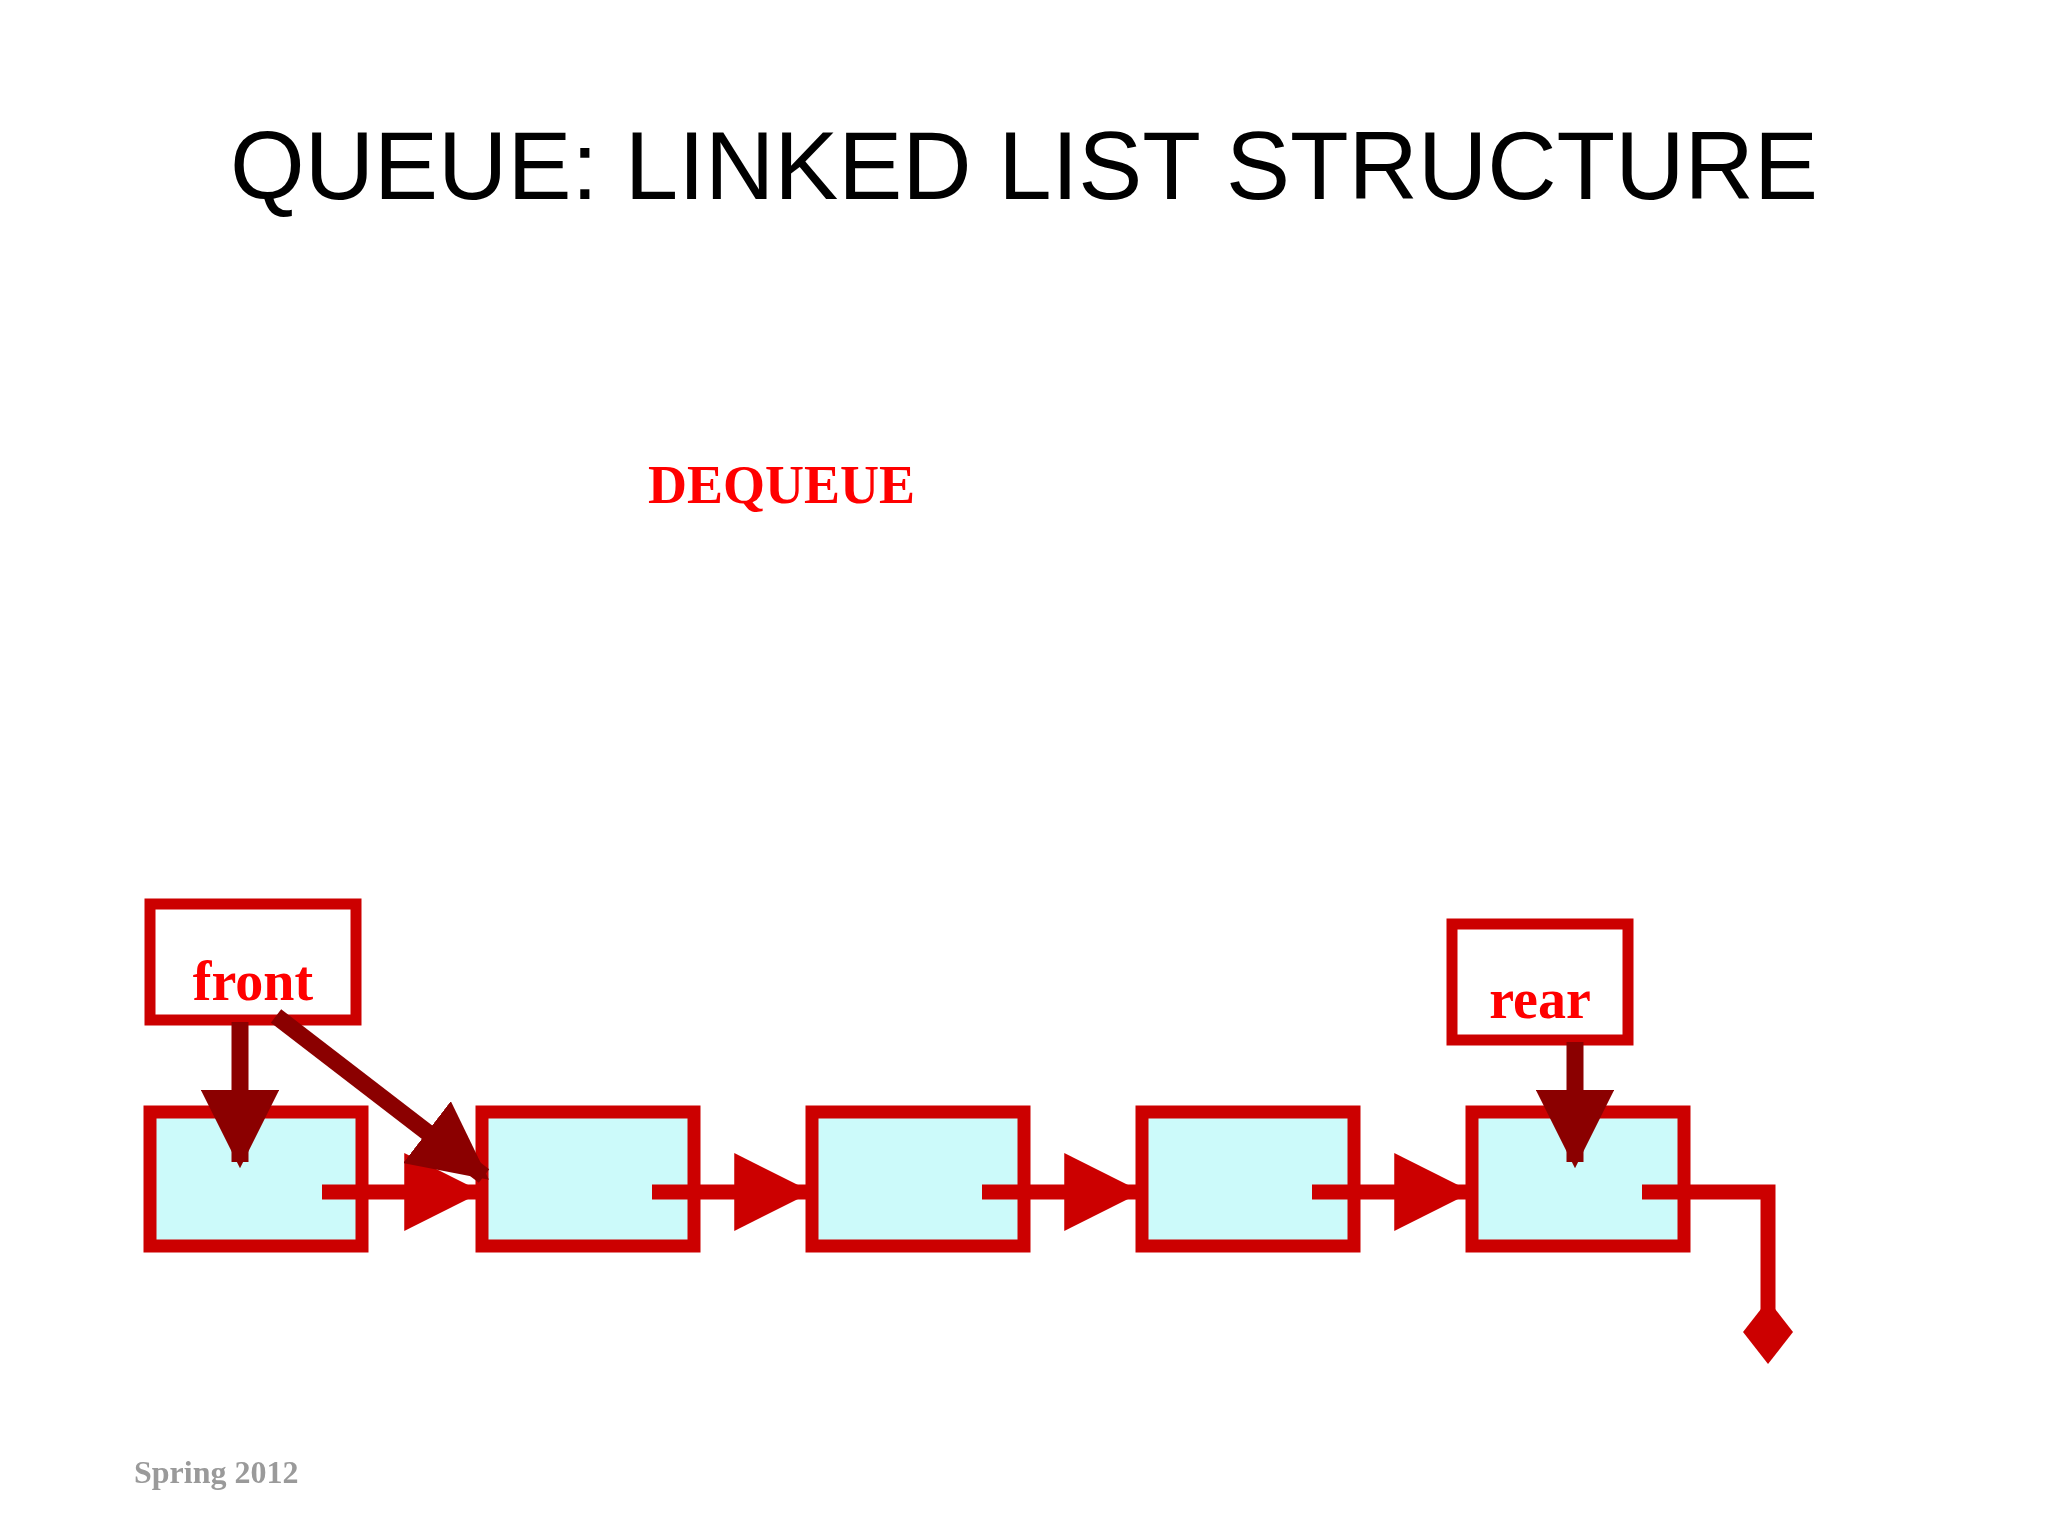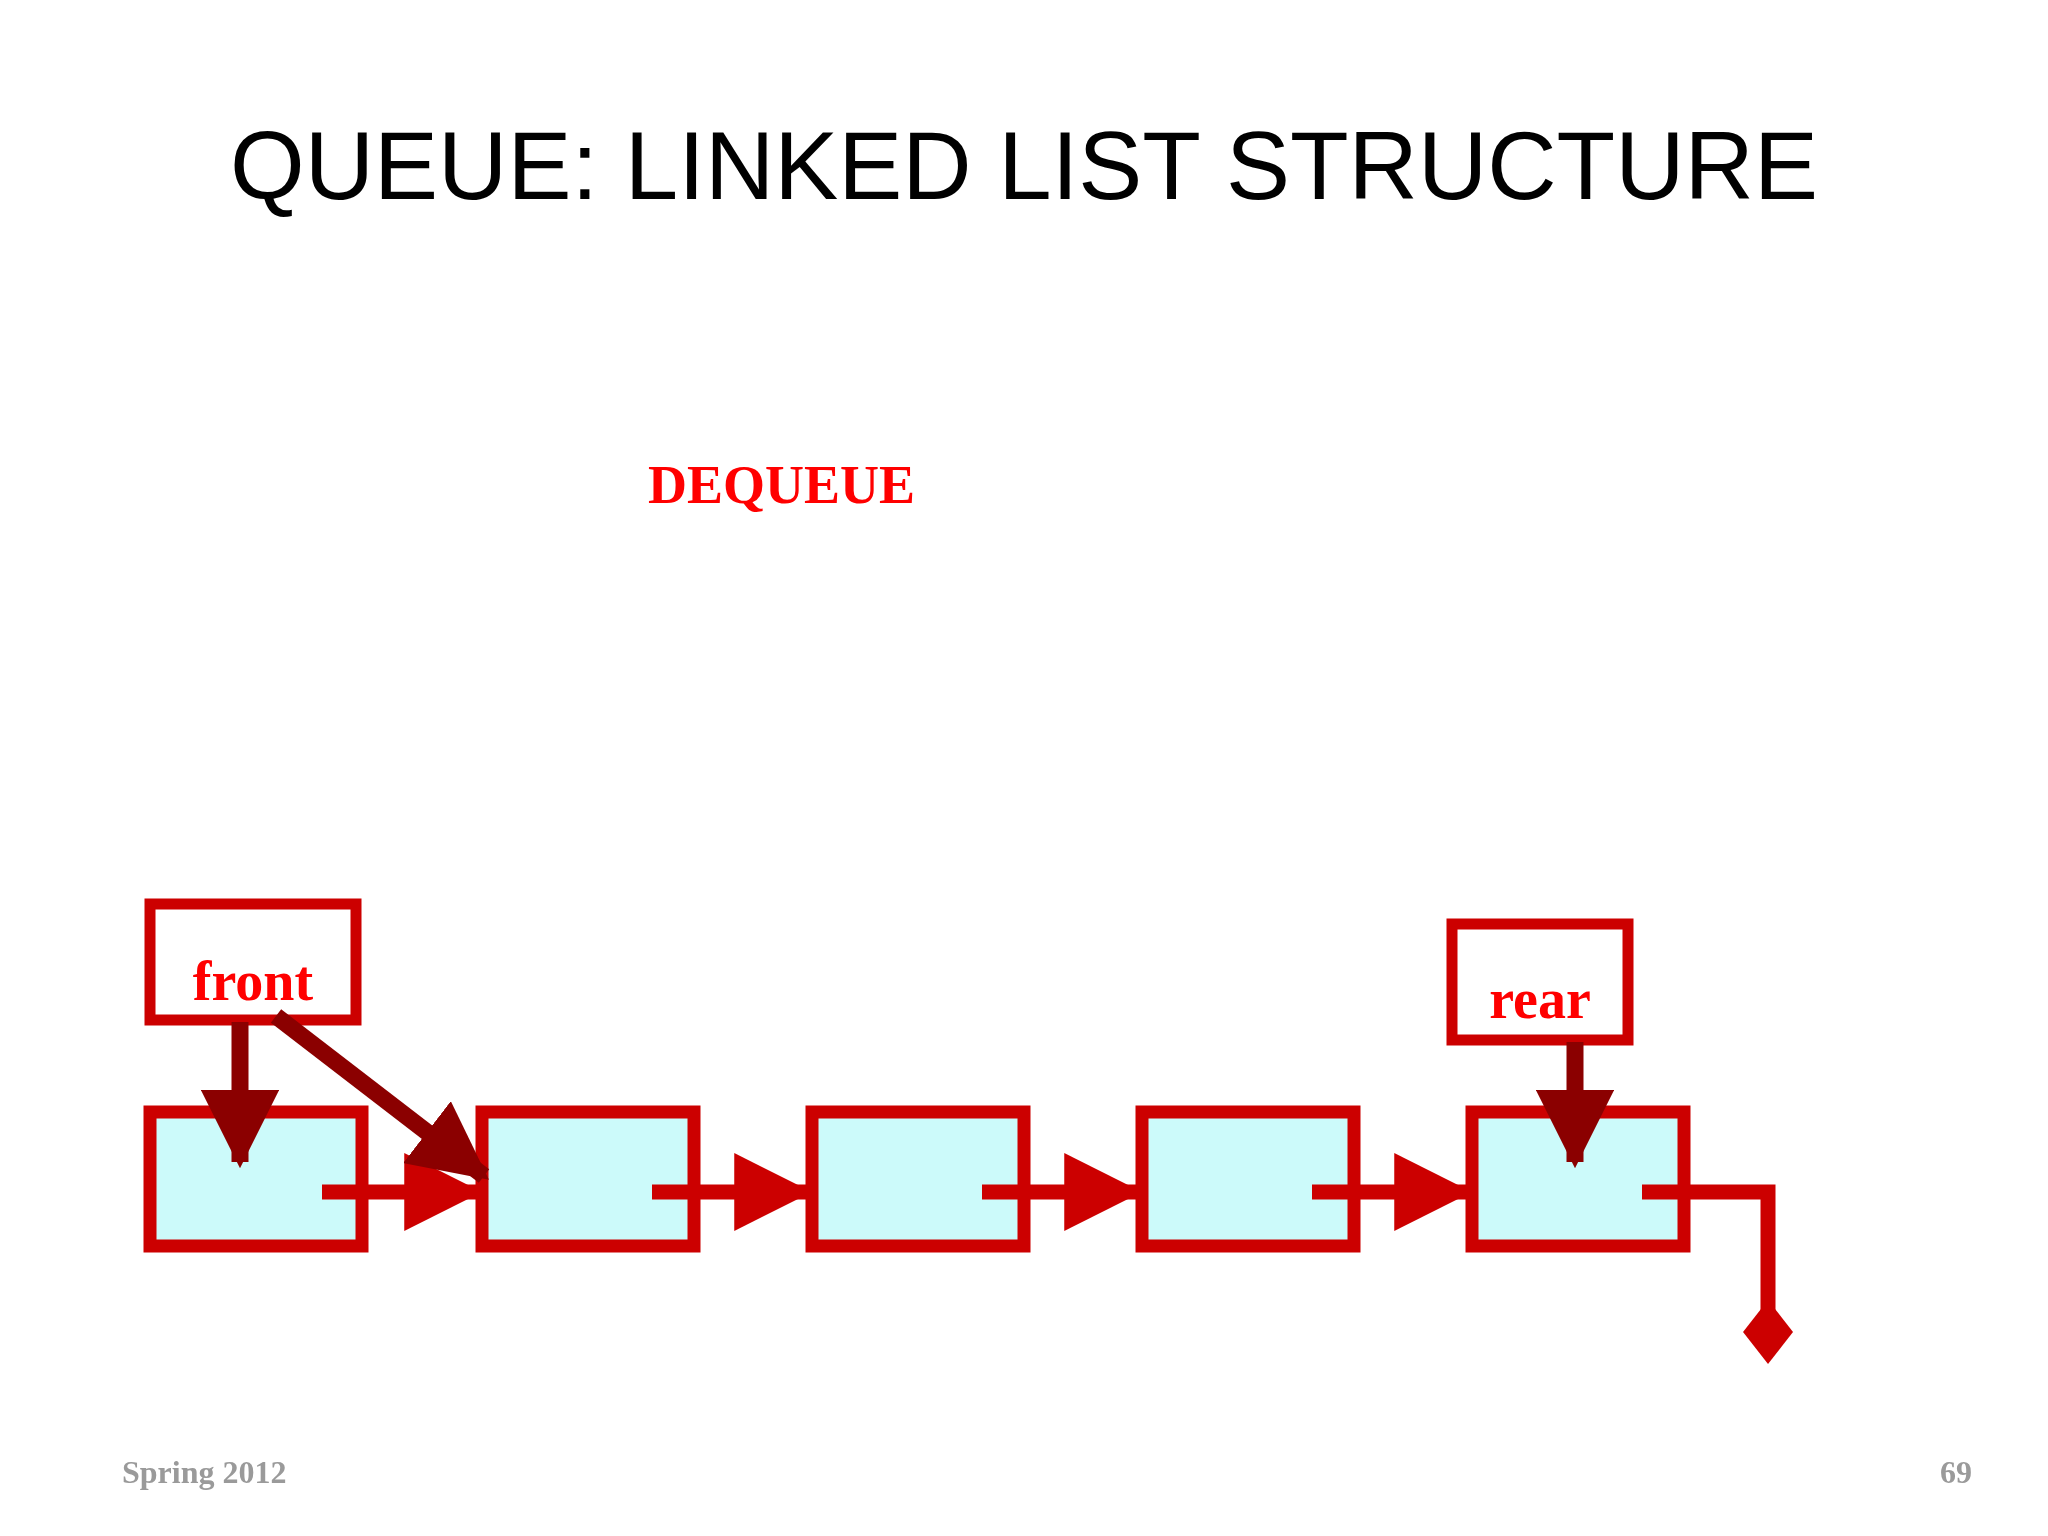--- a/index.html
+++ b/index.html
@@ -69,20 +69,21 @@
     height: 60px;
   }
   .footer-text {
     position: absolute;
     font-family: "Liberation Serif", serif;
     font-size: 32px;
     font-weight: bold;
     color: #9a9a9a;
     line-height: 1.0;
     white-space: nowrap;
+    margin-left: 12px;
   }
   #footer-left  { left: 122px;  top: 0; }
   #footer-center{ left: 0; top: 0; width: 2048px; text-align: center; }
   #footer-right { left: 0; top: 0; width: 1972px; text-align: right; }
 </style>
 </head>
 <body>
 
 <div id="slide">
 
@@ -136,16 +137,15 @@
       <line x1="240" y1="1022" x2="240" y2="1162" stroke="#8B0000" stroke-width="17" marker-end="url(#arrowDark)"></line>
 
       <line x1="276" y1="1016" x2="484" y2="1176" stroke="#8B0000" stroke-width="17" marker-end="url(#arrowDark)"></line>
 
       <line x1="1575" y1="1042" x2="1575" y2="1162" stroke="#8B0000" stroke-width="17" marker-end="url(#arrowDark)"></line>
     </g>
   </svg>
 
   <div id="footer">
     <div id="footer-left" class="footer-text">Spring 2012</div>
-    <div id="footer-right" class="footer-text">69</div>
   </div>
 
 </div>
 
 </body></html>

